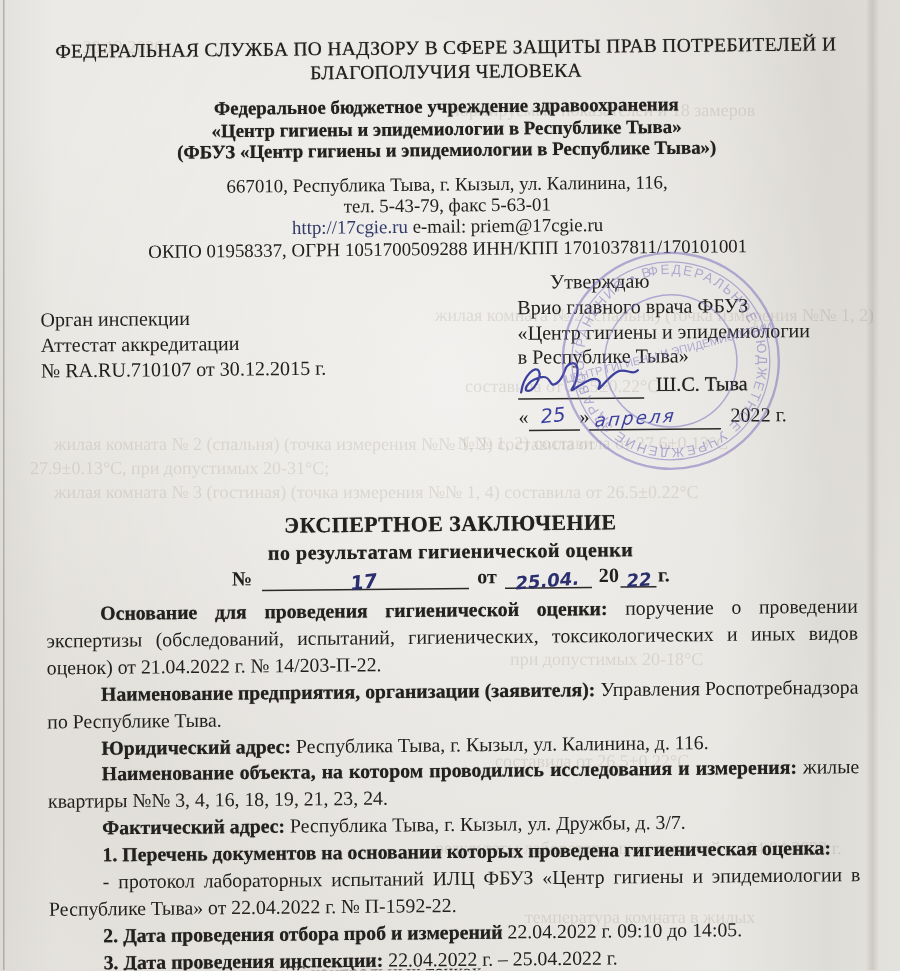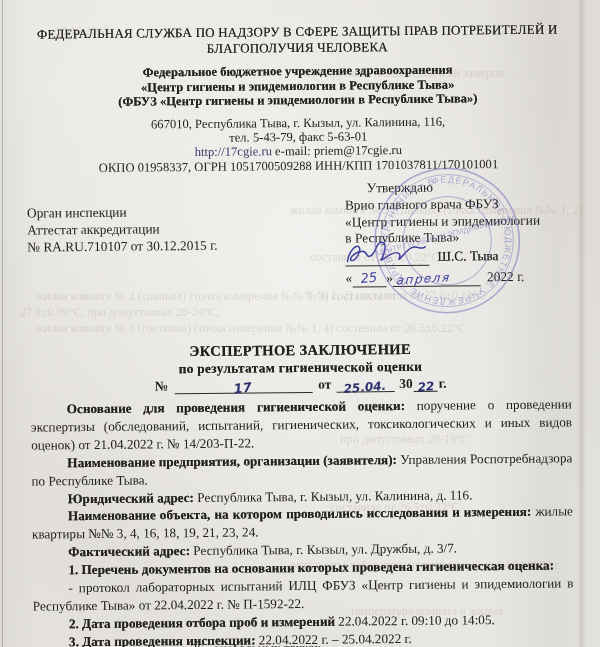--- a/index.html
+++ b/index.html
@@ -57,21 +57,21 @@
 
 <div class="scan">
   <div class="edge-left"></div>
   <div class="edge-right"></div>
 
   <div>
     <span class="bleed" style="left:55px;top:24px">30.12.2020</span>
     <span class="bleed" style="left:300px;top:66px">нормируемых показателей и 18 замеров</span>
     <span class="bleed" style="left:290px;top:203px">жилая комната № 2 (спальня) (точка измерения №№ 1, 2)</span>
     <span class="bleed" style="left:36px;top:289px">жилая комната № 2 (спальня) (точка измерения №№ 1, 2) составила от</span>
-    <span class="bleed" style="left:20px;top:305px">27.9±0.09°С, при допустимых 20-24°С;</span>
+    <span class="bleed" style="left:20px;top:305px">27.9±0.13°С, при допустимых 20-31°С;</span>
     <span class="bleed" style="left:36px;top:321px">жилая комната № 3 (гостиная) (точка измерения №№ 1, 4) составила от 26.5±0.22°С</span>
     <span class="bleed" style="left:310px;top:250px">составила от 26.5±0.22°С</span>
     <span class="bleed" style="left:305px;top:288px">№№ 1, 2) составила от 27.6±0.13°С</span>
     <span class="bleed" style="left:340px;top:432px">при допустимых 20-18°С</span>
     <span class="bleed" style="left:330px;top:500px">составила от 26.5±0.22°С</span>
     <span class="bleed" style="left:290px;top:558px">результаты лабораторных испытаний от 04.04.2022 г.</span>
     <span class="bleed" style="left:350px;top:604px">температура комната в жилых</span>
   </div>
 
   <div class="tilt">
@@ -149,21 +149,21 @@
 
     <div class="numline">
       <span>№</span>
       <span class="uline u-num">
         <span class="hand hnum">17</span>
       </span>
       <span>от</span>
       <span class="uline u-date">
         <span class="hand hdate">25.04.</span>
       </span>
-      <span>30</span>
+      <span>20</span>
       <span class="uline u-yr">
         <span class="hand hdate">22</span>
       </span>
       <span>г.</span>
     </div>
 
     <div class="body-text">
       <p><span class="b soft">Основание для проведения гигиенической оценки:</span><span> поручение о проведении экспертизы (обследований, испытаний, гигиенических, токсикологических и иных видов оценок) от 21.04.2022 г. № 14/203-П-22.</span></p>
       <p><span class="b soft">Наименование предприятия, организации (заявителя):</span><span> Управления Роспотребнадзора по Республике Тыва.</span></p>
       <p><span class="b soft">Юридический адрес:</span><span> Республика Тыва, г. Кызыл, ул. Калинина, д. 116.</span></p>

